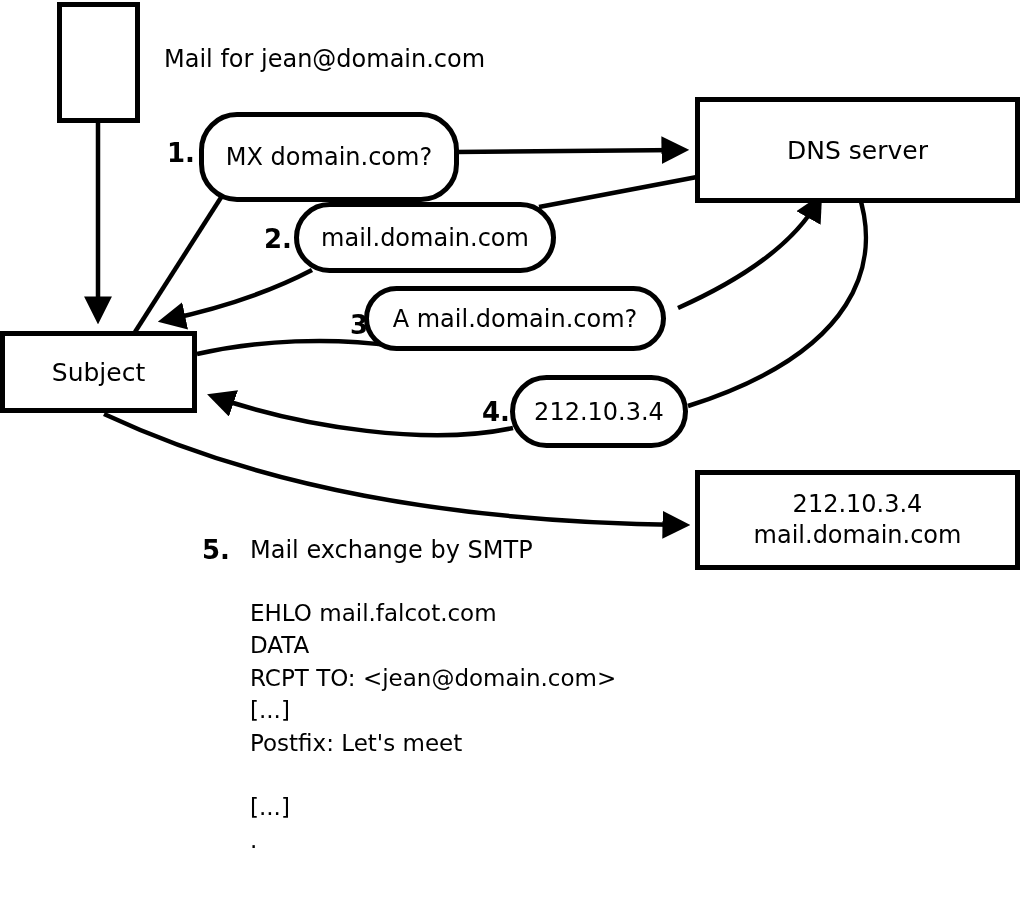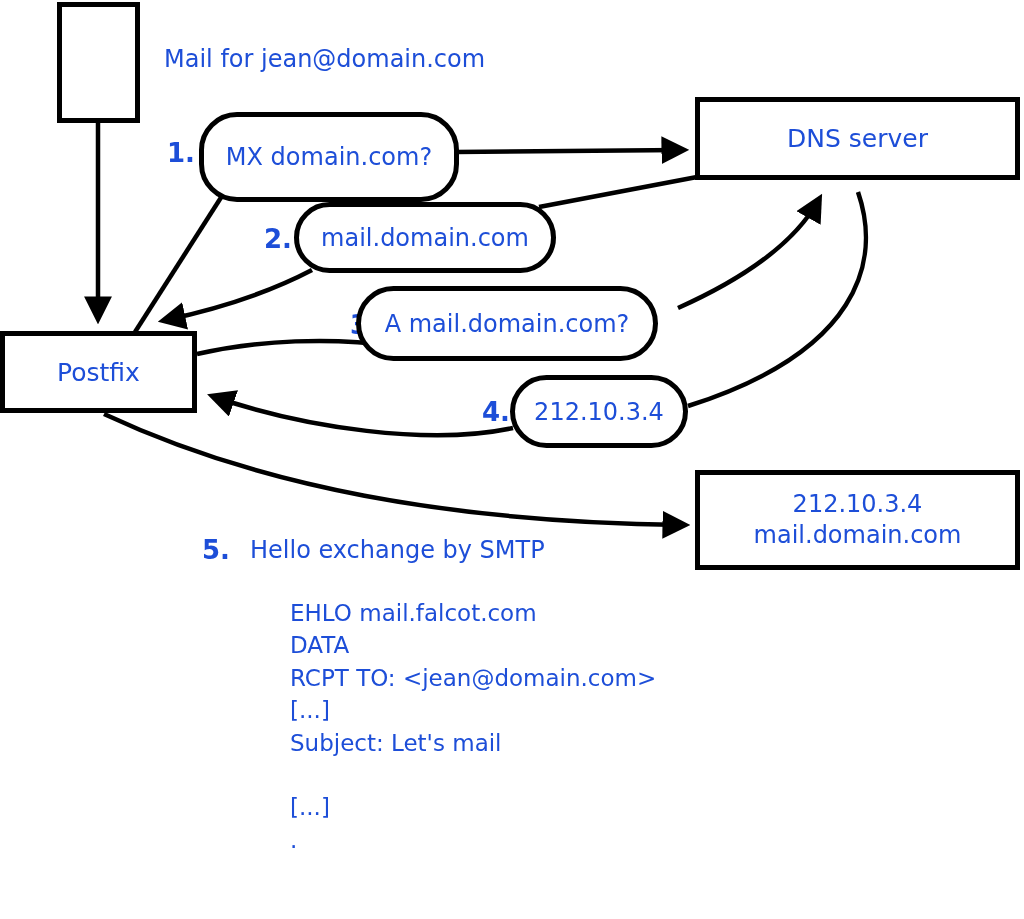--- a/index.html
+++ b/index.html
@@ -4,21 +4,21 @@
 <style>
   * { margin: 0; padding: 0; box-sizing: border-box; }
   html, body { background: #ffffff; }
   #canvas {
     position: relative;
     width: 1024px;
     height: 919px;
     background: #ffffff;
     overflow: hidden;
     font-family: "DejaVu Sans", "Liberation Sans", sans-serif;
-    color: #1d4ed8;
+    color: #000000;
   }
   #arrows {
     position: absolute;
     left: 0; top: 0;
     width: 1024px; height: 919px;
   }
   .node {
     position: absolute;
     border: 5px solid #000000;
     background: #ffffff;
@@ -52,21 +52,21 @@
     white-space: nowrap;
   }
   .twoline { flex-direction: column; font-size: 24px; line-height: 31px; }
   #smtp-block {
     position: absolute;
     left: 250px;
     top: 597px;
     font-size: 23px;
     line-height: 32.4px;
   }
-  .smtp-line { min-height: 32.4px; white-space: pre; margin-left: 40px; }
+  .smtp-line { min-height: 32.4px; white-space: pre; }
 </style>
 </head>
 <body>
 
 <div id="canvas">
 
   <svg id="arrows" viewBox="0 0 1024 919" xmlns="http://www.w3.org/2000/svg">
     <defs>
       <marker id="ah" viewBox="0 0 10 10" refX="7" refY="5" markerWidth="6.2" markerHeight="6.2" orient="auto-start-reverse">
         <path d="M 0 0 L 10 5 L 0 10 z" fill="#000000"></path>
@@ -91,42 +91,42 @@
   <div class="floating-text" style="left:164px; top:45px;">Mail for jean@domain.com</div>
 
   <div class="stepnum" style="left:149px; top:138px;">1.</div>
   <div class="stepnum" style="left:246px; top:224px;">2.</div>
   <div class="stepnum" style="left:332px; top:310px;">3.</div>
   <div class="stepnum" style="left:464px; top:397px;">4.</div>
   <div class="stepnum" style="left:184px; top:535px;">5.</div>
 
   <div class="pill" style="left:199px; top:112px; width:260px; height:90px;">MX domain.com?</div>
   <div class="pill" style="left:294px; top:202px; width:262px; height:71px;">mail.domain.com</div>
-  <div class="pill" style="left:356px; top:286px; width:302px; height:75px;">A mail.domain.com?</div>
+  <div class="pill" style="left:364px; top:286px; width:302px; height:65px;">A mail.domain.com?</div>
   <div class="pill" style="left:510px; top:375px; width:178px; height:73px;">212.10.3.4</div>
 
   <div class="node" style="left:0px; top:331px; width:197px; height:82px;">
-    <span>Postfix</span>
+    <span>Subject</span>
   </div>
 
-  <div class="node" style="left:695px; top:97px; width:325px; height:83px;">
+  <div class="node" style="left:695px; top:97px; width:325px; height:106px;">
     <span>DNS server</span>
   </div>
 
   <div class="node twoline" style="left:695px; top:470px; width:325px; height:100px;">
     <span>212.10.3.4</span>
     <span>mail.domain.com</span>
   </div>
 
-  <div class="floating-text" style="left:250px; top:536px;">Hello exchange by SMTP</div>
+  <div class="floating-text" style="left:250px; top:536px;">Mail exchange by SMTP</div>
 
   <div id="smtp-block">
     <div class="smtp-line">EHLO mail.falcot.com</div>
     <div class="smtp-line">DATA</div>
     <div class="smtp-line">RCPT TO: &lt;jean@domain.com&gt;</div>
     <div class="smtp-line">[...]</div>
-    <div class="smtp-line">Subject: Let's mail</div>
+    <div class="smtp-line">Postfix: Let's meet</div>
     <div class="smtp-line"></div>
     <div class="smtp-line">[...]</div>
     <div class="smtp-line">.</div>
   </div>
 
 </div>
 
 </body></html>

